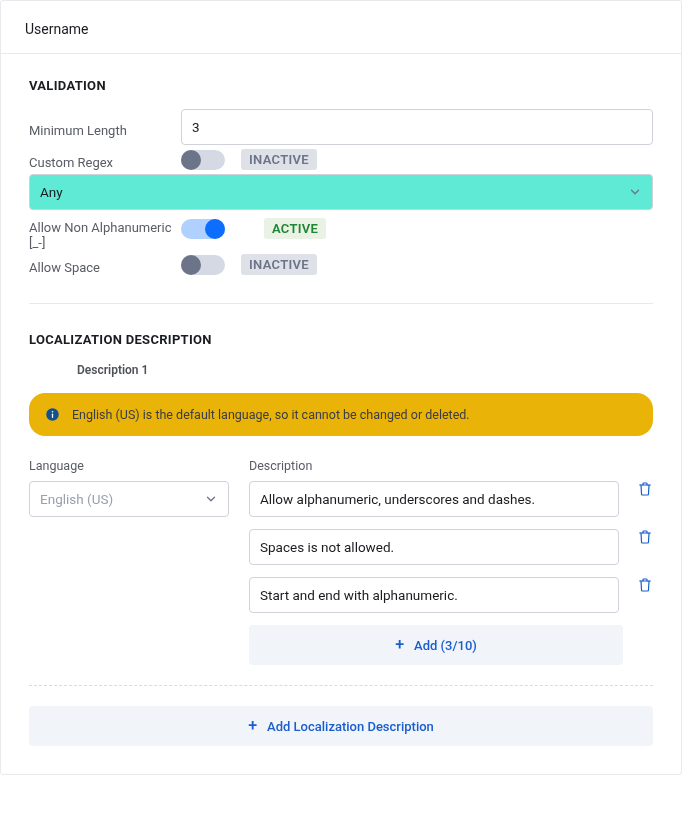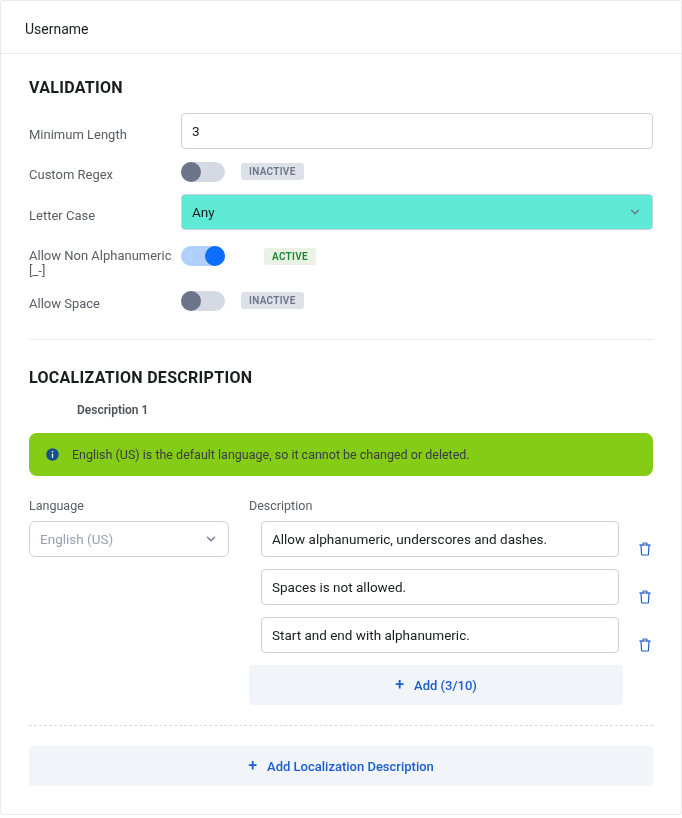--- a/index.html
+++ b/index.html
@@ -1,46 +1,46 @@
 <!DOCTYPE html>
 <html><head>
   <meta charset="utf-8">
   <style>
     * { box-sizing: border-box; margin: 0; padding: 0; font-family: -apple-system, BlinkMacSystemFont, "Segoe UI", Roboto, Helvetica, Arial, sans-serif; }
     body { background: #fff; }
     .panel { width: 682px; border: 1px solid #e8e9ed; border-radius: 3px; }
     .panel-header { padding: 20px 24px 16px; font-weight: 400; font-size: 14px; color: #1a1c20; }
     .panel-body { padding: 0 28px 28px; border-top: 1px solid #e8e9ed; }
-    .section-title { font-size: 16px; font-weight: 700; color: #1a1c20; letter-spacing: 0.3px; margin: 24px 0 16px; }
+    .section-title { font-size: 13px; font-weight: 700; color: #1a1c20; letter-spacing: 0.3px; margin: 24px 0 16px; }
     .section-sub { font-size: 12px; font-weight: 600; color: #50525a; margin-bottom: 16px; padding-left: 48px; }
     .hr { border: none; border-top: 1px solid #e8e9ed; margin: 28px 0; }
     .hr-dashed { border: none; border-top: 1px dashed #dadbe0; margin: 20px 0; }
-    .row { display: flex; align-items: center; margin-bottom: 12px; justify-content: flex-end; }
+    .row { display: flex; align-items: center; margin-bottom: 4px; justify-content: flex-end; }
     .row .label { width: 152px; font-size: 13px; color: #5a5c66; padding-top: 6px; }
     .row .ctrl { flex: 1; display: flex; align-items: center; gap: 16px; }
     .row-top-align { align-items: flex-start; }
     .input { width: 100%; height: 36px; border: 1px solid #cfd2da; border-radius: 4px; padding: 0 10px; font-size: 13.5px; color: #1a1c20; }
     .select { width: 100%; height: 36px; border: 1px solid #cfd2da; border-radius: 4px; padding: 0 10px; display: flex; align-items: center; justify-content: space-between; font-size: 13.5px; color: #1a1c20; cursor: pointer; background: #5eead4; }
-    .select.disabled { color: #9aa0ae; background: #fff; border-radius: 6px; }
+    .select.disabled { color: #9aa0ae; background: #fff; }
     .toggle { position: relative; width: 44px; height: 20px; border-radius: 10px; cursor: pointer; flex-shrink: 0; }
     .toggle.off { background: #d5d9e3; }
     .toggle.off .knob { position: absolute; width: 20px; height: 20px; border-radius: 50%; background: #6b7488; left: 0; top: 0; }
     .toggle.on { background: #b0d1ff; }
     .toggle.on .knob { position: absolute; width: 20px; height: 20px; border-radius: 50%; background: #0d6efd; right: 0; top: 0; }
-    .badge { font-size: 10px; font-weight: 600; letter-spacing: 0.3px; padding: 3px 8px; border-radius: 3px; }
+    .badge { font-size: 13px; font-weight: 600; letter-spacing: 0.3px; padding: 3px 8px; border-radius: 3px; }
     .badge.inactive { background: #dee1e8; color: #6b7488; }
     .badge.active { background: #e9f2e4; color: #1c8630; }
-    .info-banner { background: #84cc16; border-radius: 8px; padding: 14px 16px; display: flex; align-items: center; gap: 12px; font-size: 12.5px; color: #3a3d45; margin-bottom: 22px; }
+    .info-banner { background: #eab308; border-radius: 16px; padding: 14px 16px; display: flex; align-items: center; gap: 12px; font-size: 12.5px; color: #3a3d45; margin-bottom: 22px; }
     .info-icon { width: 15px; height: 15px; flex-shrink: 0; }
     .info-icon svg { display: block; width: 100%; height: 100%; }
     .loc-row { display: flex; gap: 20px; }
     .loc-lang { width: 200px; }
     .loc-col-title { font-size: 12.5px; color: #5a5c66; margin-bottom: 8px; }
     .loc-desc { flex: 1; }
-    .desc-item { display: flex; align-items: flex-end; gap: 18px; margin-bottom: 12px; margin-left: 12px; }
+    .desc-item { display: flex; align-items: flex-start; gap: 18px; margin-bottom: 12px; }
     .desc-item .input { flex: 1; }
     .trash { width: 16px; height: 16px; flex-shrink: 0; cursor: pointer; color: #1a5dcc; }
     .trash svg { display: block; width: 100%; height: 100%; }
     .add-btn { display: flex; align-items: center; justify-content: center; gap: 10px; background: #f1f4f9; height: 40px; border-radius: 4px; color: #1a5dcc; font-size: 13px; font-weight: 500; cursor: pointer; }
     .add-btn .plus { font-size: 16px; line-height: 1; }
     .chevron { width: 14px; height: 14px; color: #6b7488; }
     .chevron svg { display: block; width: 100%; height: 100%; }
   </style>
 </head>
 <body>
@@ -63,21 +63,20 @@
       <div class="label">Custom Regex</div>
       <div class="ctrl">
         <div class="toggle off">
             <div class="knob"></div>
           </div>
         <span class="badge inactive">INACTIVE</span>
       </div>
     </div>
 
     <div class="row">
-      <div class="label">Letter Case</div>
       <div class="ctrl">
         <div class="select">
           <span>Any</span>
           <span class="chevron">
               <svg viewBox="0 0 24 24" fill="none" stroke="currentColor" stroke-width="2.2" stroke-linecap="round" stroke-linejoin="round">
                 <polyline points="6 9 12 15 18 9"></polyline>
               </svg>
             </span>
         </div>
       </div>

